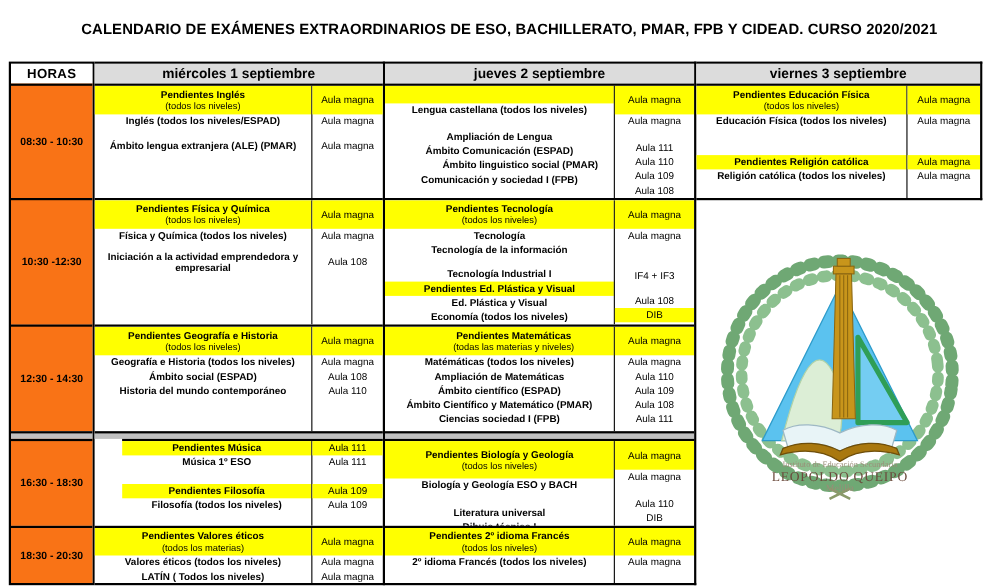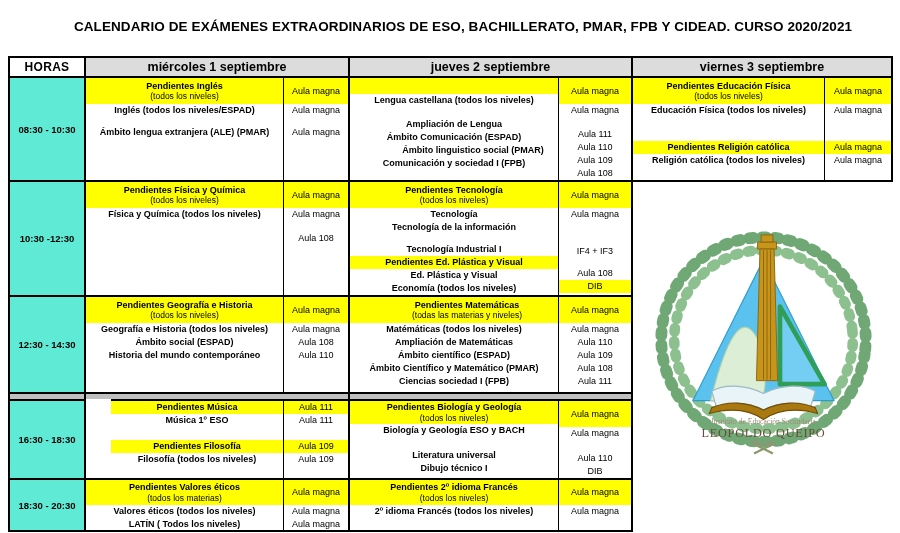--- a/index.html
+++ b/index.html
@@ -19,21 +19,21 @@
   .fri-wrap{width:260px;}
   .fri-top{border:2px solid #000;border-left:none;box-sizing:border-box;}
   .hdr{
     height:18px;display:flex;align-items:center;justify-content:center;
     font-weight:bold;box-sizing:border-box;
   }
   .hdr.days{background:#dcdcdc;font-size:12.5px;}
   .hdr.hours-hdr{background:#ffffff;font-size:12px;letter-spacing:.3px;}
   .block{border-top:2px solid #000;display:flex;overflow:hidden;box-sizing:content-box;}
   .time-cell{
-    border-top:2px solid #000;background:#5eead4;display:flex;align-items:center;justify-content:center;
+    border-top:2px solid #000;background:#f97316;display:flex;align-items:center;justify-content:center;
     font-size:9.5px;font-weight:bold;overflow:hidden;
   }
   .sep{border-top:2px solid #000;height:5px;background:#c0c0c0;}
   .subcol{display:flex;flex-direction:column;}
   .subcol.subj{flex:1;}
   .subcol.rooms{border-left:1px solid #000;}
   .wed-blocks .rooms{width:64px;}
   .thu-blocks .rooms{width:72px;}
   .fri-blocks .rooms{width:66px;}
   .cell{
@@ -97,20 +97,23 @@
         <div class="block" style="height: 113px;">
           <div class="subcol subj">
             <div class="cell hl" style="height: 26px;">
               <div class="t">Pendientes Física y Química</div>
               <div class="s">(todos los niveles)</div>
             </div>
             <div class="cell" style="height: 13px;">
               <div class="t">Física y Química (todos los niveles)</div>
             </div>
             <div class="cell" style="height: 4px;"></div>
+            <div class="cell" style="height: 26px;">
+              <div class="t">Iniciación a la actividad emprendedora y empresarial</div>
+            </div>
           </div>
           <div class="subcol rooms">
             <div class="cell room hl" style="height: 26px;">Aula magna</div>
             <div class="cell room" style="height: 13px;">Aula magna</div>
             <div class="cell room" style="height: 4px;"></div>
             <div class="cell room" style="height: 26px;">Aula 108</div>
           </div>
         </div>
         <div class="block" style="height: 95px;">
           <div class="subcol subj">
@@ -282,21 +285,21 @@
             <div class="cell room" style="height: 13px;">Aula magna</div>
             <div class="cell room" style="height: 13px;">Aula 110</div>
             <div class="cell room" style="height: 13px;">Aula 109</div>
             <div class="cell room" style="height: 13px;">Aula 108</div>
             <div class="cell room" style="height: 13px;">Aula 111</div>
           </div>
         </div>
         <div class="sep"></div>
         <div class="block" style="height: 77px;">
           <div class="subcol subj">
-            <div class="cell hl" style="height: 23px;">
+            <div class="cell hl" style="height: 34px;">
               <div class="t">Pendientes Biología y Geología</div>
               <div class="s">(todos los niveles)</div>
             </div>
             <div class="cell" style="height: 13px;">
               <div class="t">Biología y Geología ESO y BACH</div>
             </div>
             <div class="cell" style="height: 12px;"></div>
             <div class="cell" style="height: 13px;">
               <div class="t">Literatura universal</div>
             </div>

